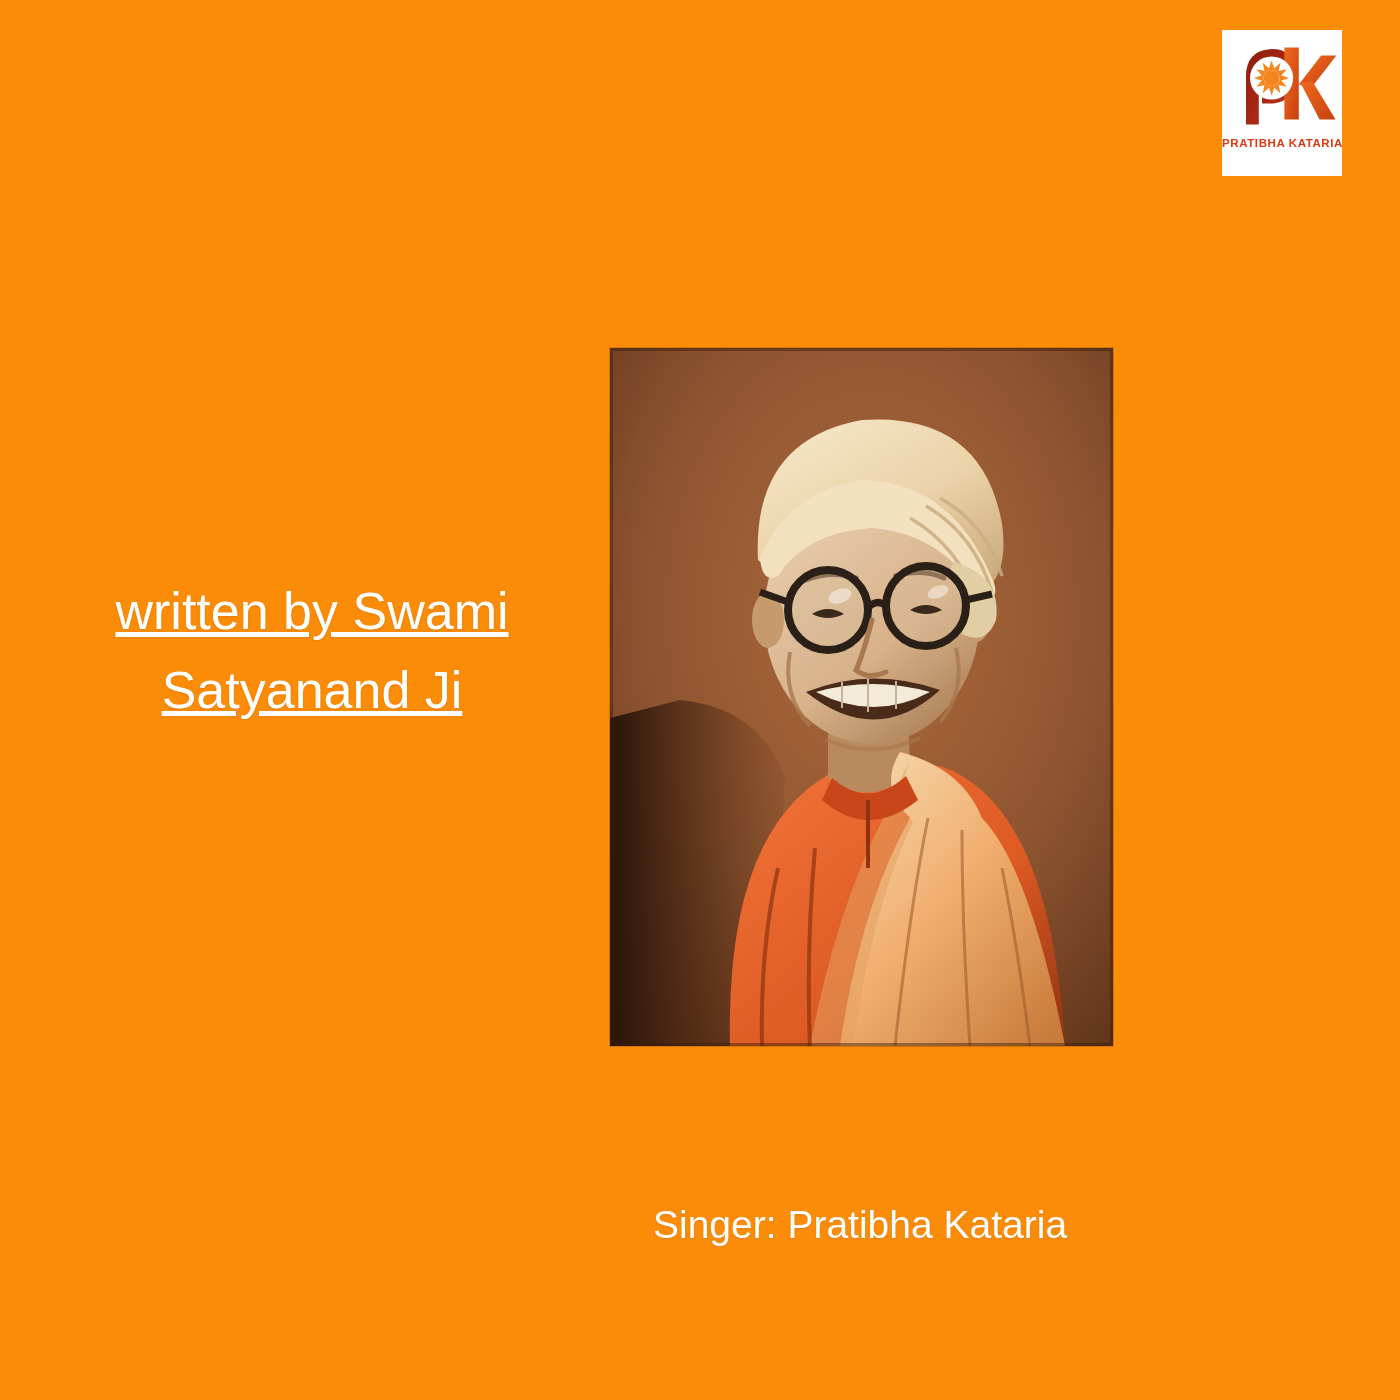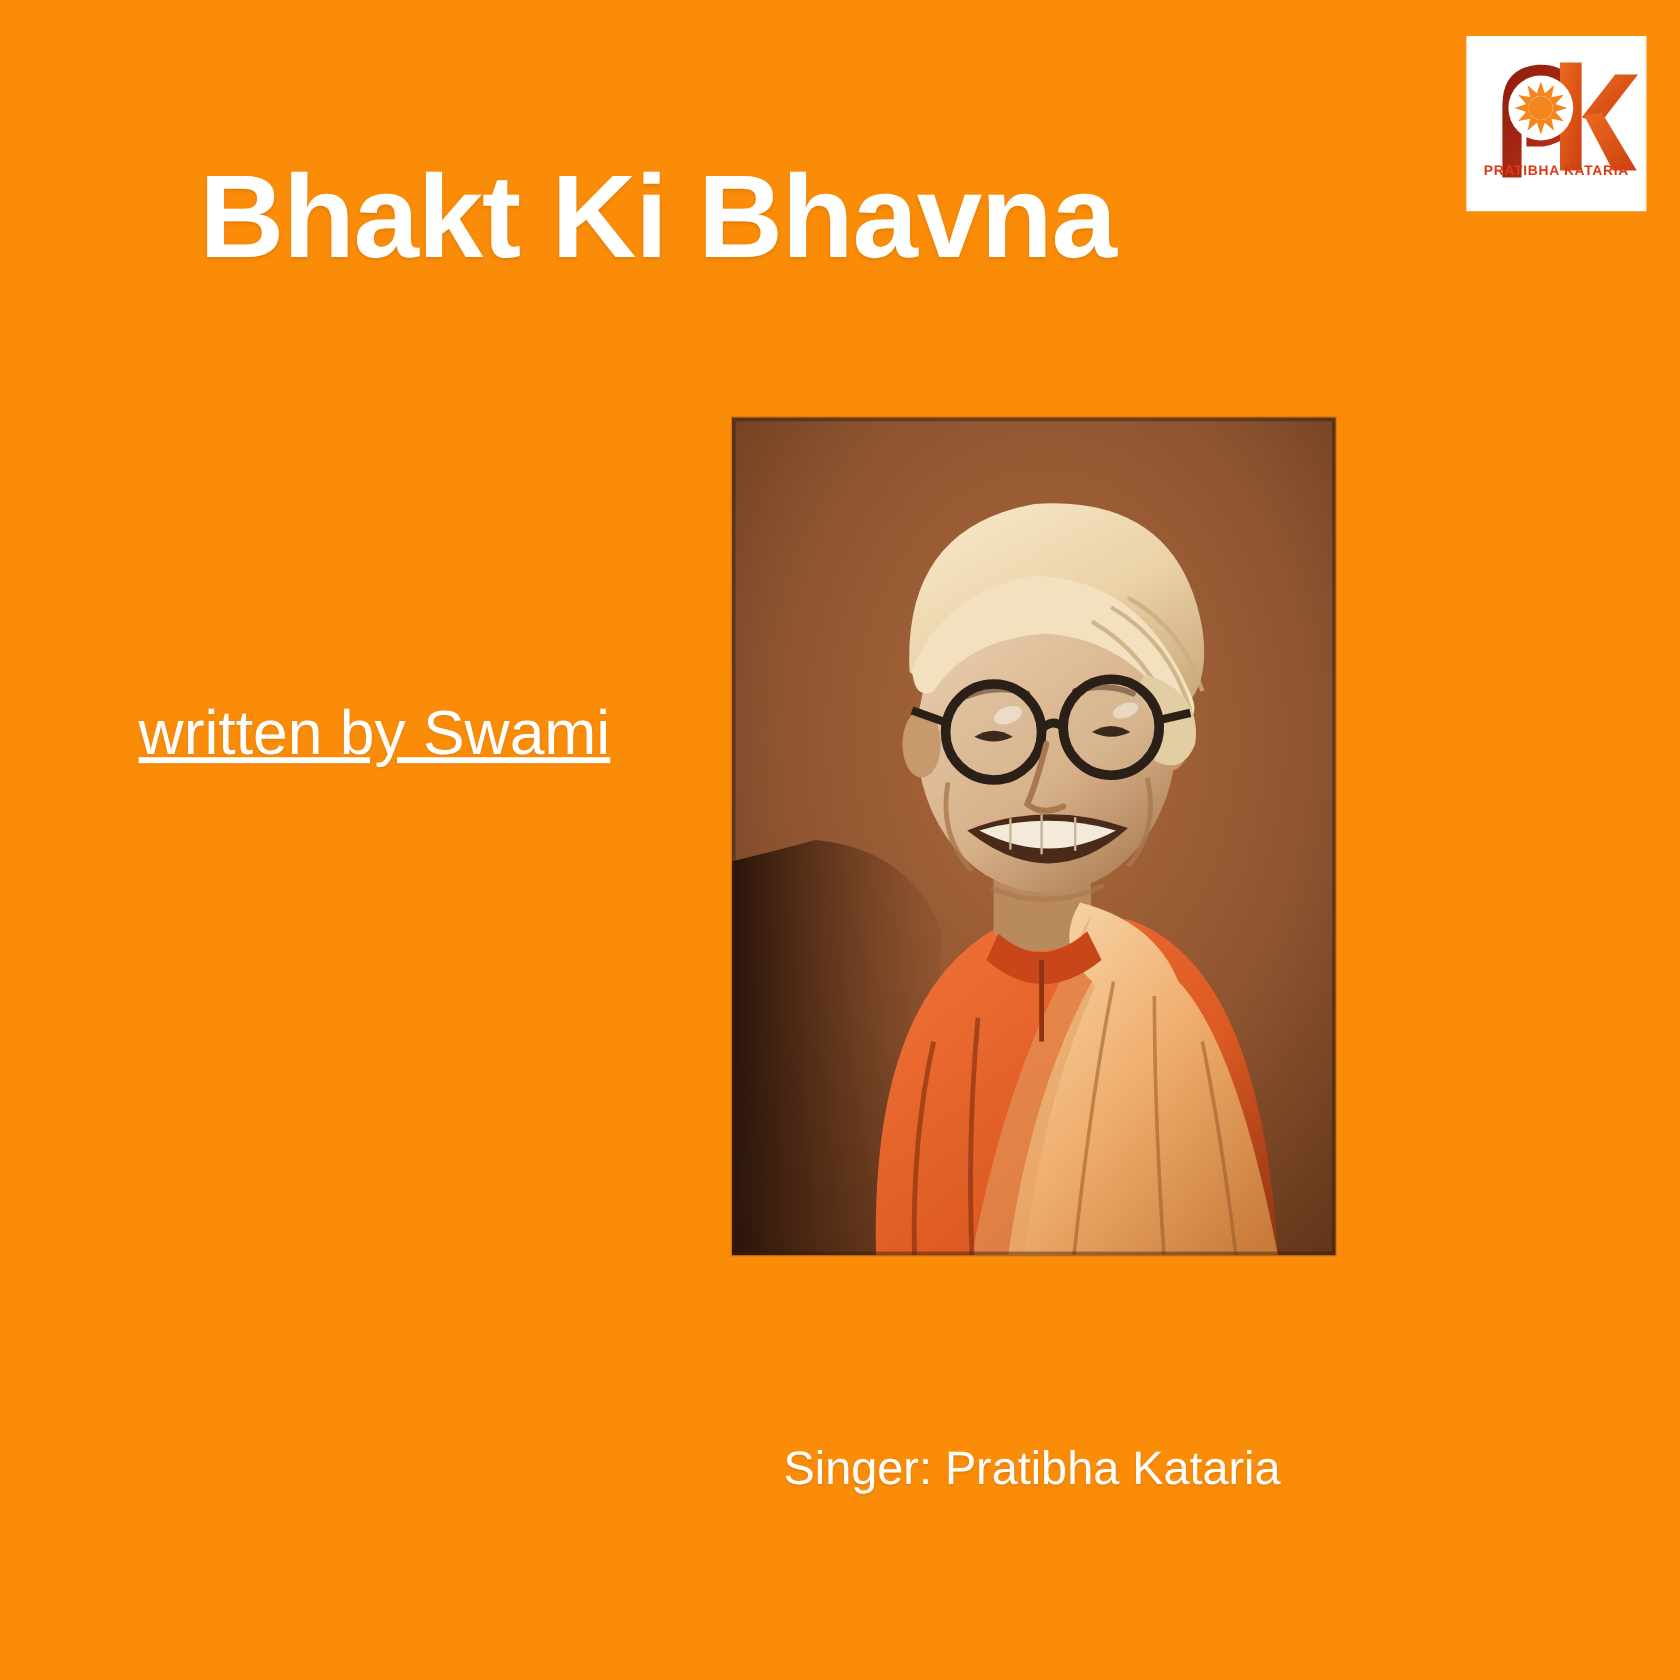--- a/index.html
+++ b/index.html
@@ -14,21 +14,21 @@
     background: #FA8C08;
     overflow: hidden;
     font-family: "Liberation Sans", "DejaVu Sans", sans-serif;
   }
 
   
   .logo-badge {
     position: absolute;
     left: 1222px;
     top: 30px;
-    width: 150px;
+    width: 120px;
     height: 146px;
     background: #ffffff;
     overflow: hidden;
   }
   .logo-inner {
     position: absolute;
     inset: 0;
   }
   .logo-wordmark {
     position: absolute;
@@ -168,24 +168,24 @@
                 <path d="M0,-22 L4,-10 L-4,-10 Z"></path>
               </g>
           </g>
         </g>
         <circle cx="62" cy="60" r="10" fill="#F5861F"></circle>
       </svg>
     </div>
     <div class="logo-wordmark">PRATIBHA KATARIA</div>
   </div>
 
-  <div class="title">Bhakt Ki Bhavna</div>
 
   <div class="writtenby">
     <span class="l1">written by Swami</span>
+    <span class="l2">Satyanand Ji</span>
   </div>
 
   <div class="photo">
     <svg viewBox="0 0 503 698" preserveAspectRatio="none" xmlns="http://www.w3.org/2000/svg">
       <defs>
         <radialGradient id="bg" cx="52%" cy="38%" r="82%">
           <stop offset="0%" stop-color="#AE6A3C"></stop>
           <stop offset="55%" stop-color="#8E5430"></stop>
           <stop offset="100%" stop-color="#5C3117"></stop>
         </radialGradient>

